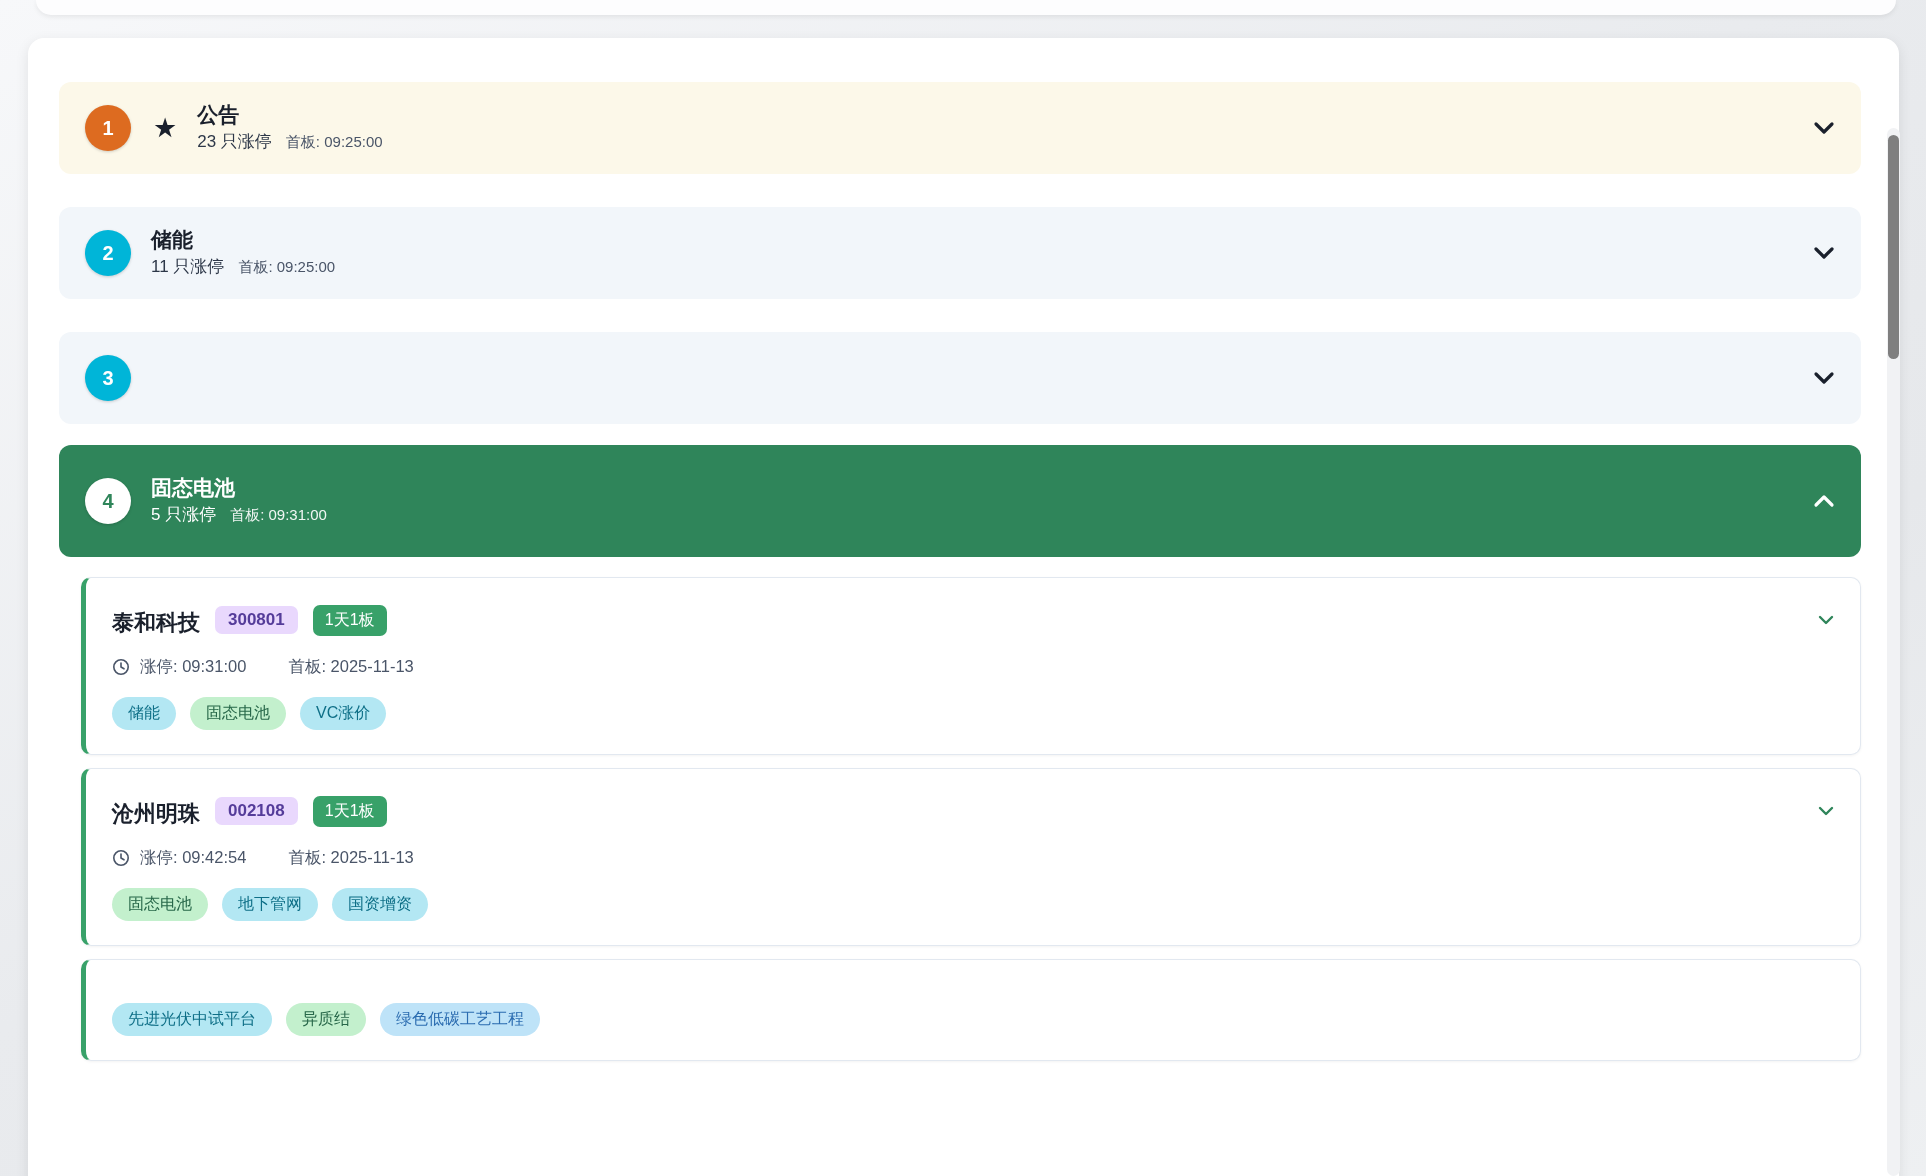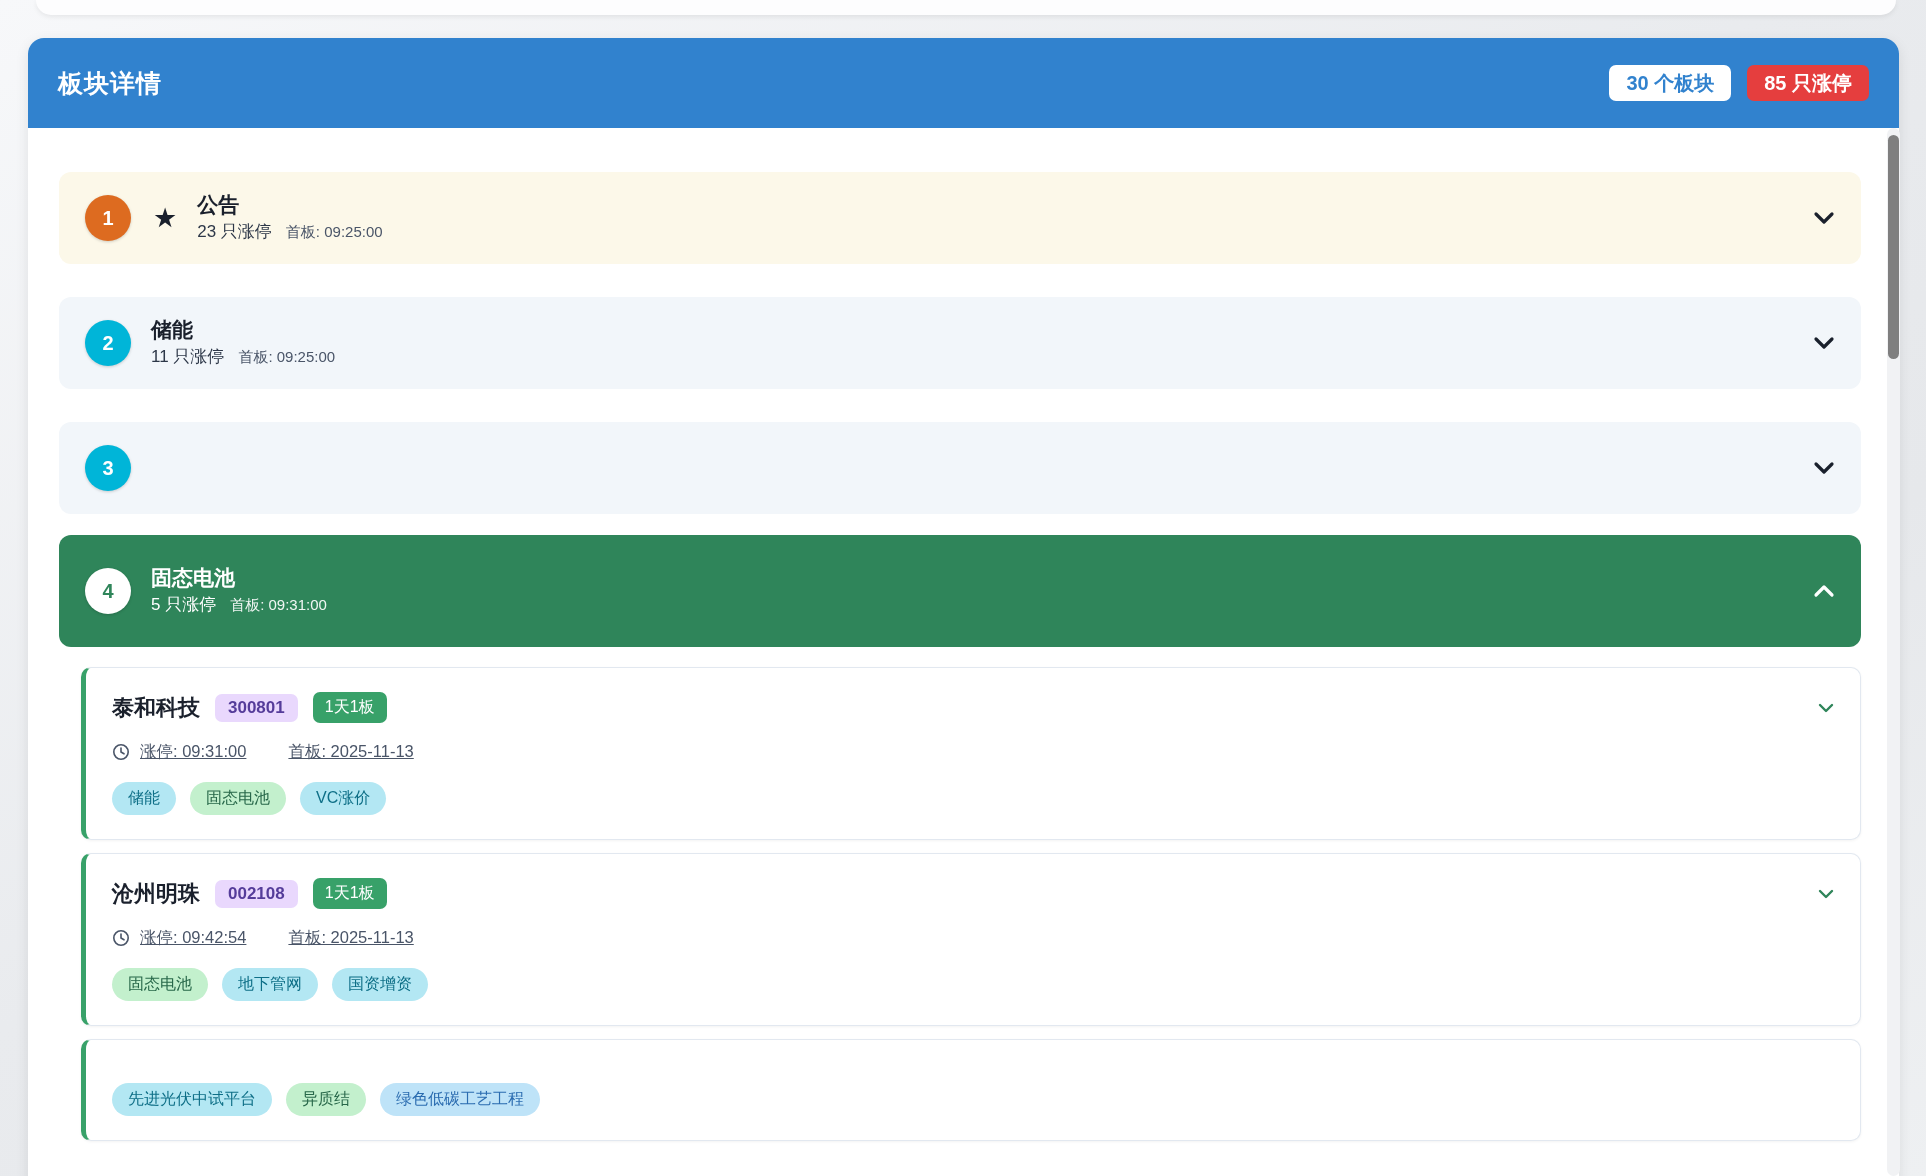--- a/index.html
+++ b/index.html
@@ -74,31 +74,31 @@
   .chev { display: block; }
 
   
   .stock-list { margin-left: 22px; }
   .stock-card {
     background: #ffffff; border: 1px solid #e2e8f0; border-left: 5px solid #38a169;
     border-radius: 10px; padding: 24px 26px 24px 26px; margin-bottom: 13px;
     box-shadow: 0 1px 3px rgba(0,0,0,.05); cursor: pointer;
   }
   .stock-head { display: flex; align-items: center; gap: 15px; }
-  .stock-name { font-size: 22px; font-weight: bold; color: #1a202c; }
+  .stock-name { font-size: 22px; font-weight: bold; color: #1a202c; margin-top: 6px; }
   .code-badge {
     background: #e9d8fd; color: #553c9a; font-weight: bold; font-size: 17px;
     padding: 4px 13px; border-radius: 7px;
   }
   .streak-badge { color: #fff; font-weight: normal; font-size: 16px; padding: 5px 12px; border-radius: 7px; }
   .streak-green { background: #38a169; }
   .streak-red { background: #e53e3e; }
   .stock-head .row-spacer { flex: 1; }
 
-  .stock-meta { display: flex; align-items: center; gap: 10px; margin-top: 18px; color: #4a5568; font-size: 16.5px; text-decoration: underline; }
+  .stock-meta { display: flex; align-items: center; gap: 10px; margin-top: 18px; color: #4a5568; font-size: 16.5px; }
   .meta-gap { width: 22px; }
   .clock-icon { display: block; }
 
   .tag-row { display: flex; gap: 14px; margin-top: 19px; }
   .tag { font-size: 16px; padding: 6px 16px; border-radius: 17px; white-space: nowrap; }
   .tag-cyan { background: #b3e7f3; color: #0e6f87; }
   .tag-green { background: #c3f0cd; color: #276749; }
   .tag-blue { background: #bee3f8; color: #2b6cb0; }
 
   
@@ -110,27 +110,20 @@
     position: absolute; right: 27px; top: 135px; width: 11px; height: 224px;
     background: #7f7f7f; border-radius: 6px; cursor: grab;
   }
 </style>
 </head>
 <body>
 
 <div class="top-strip"></div>
 
 <div class="panel">
-  <div class="panel-header">
-    <div class="panel-title">板块详情</div>
-    <div class="header-badges">
-      <div class="badge badge-white">30 个板块</div>
-      <div class="badge badge-red">85 只涨停</div>
-    </div>
-  </div>
 
   <div class="panel-body">
 
     <div class="sector-row highlight">
       <div class="rank-circle rank-orange">1</div>
       <div class="star">★</div>
       <div class="sector-text">
         <div class="sector-name">公告</div>
         <div class="sector-sub">
           <span class="sector-count">23 只涨停</span>

